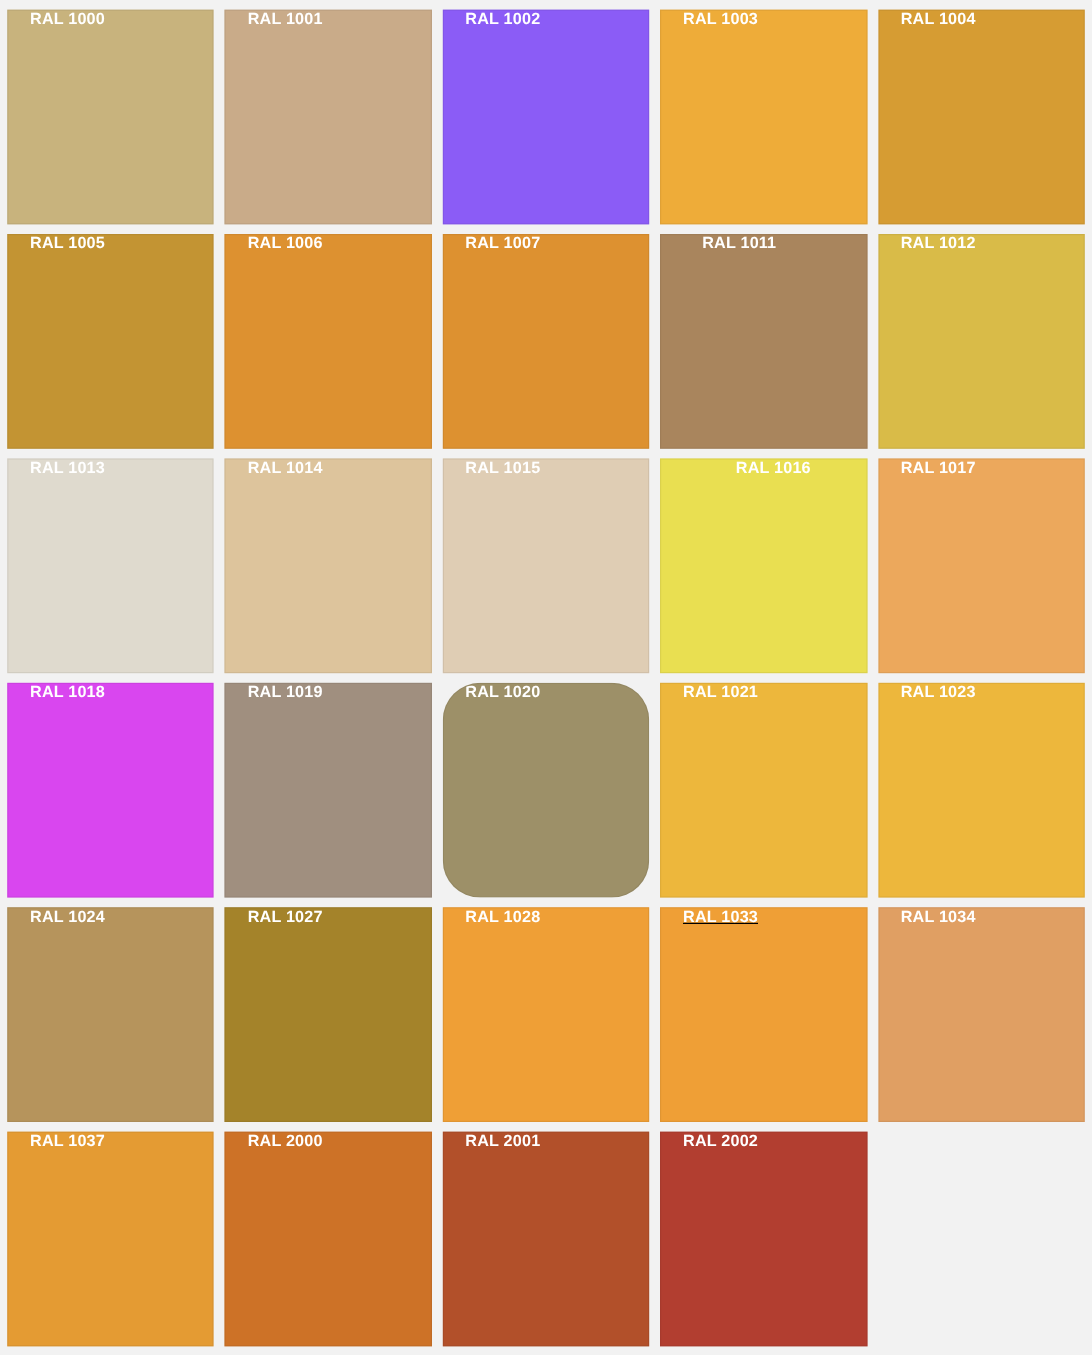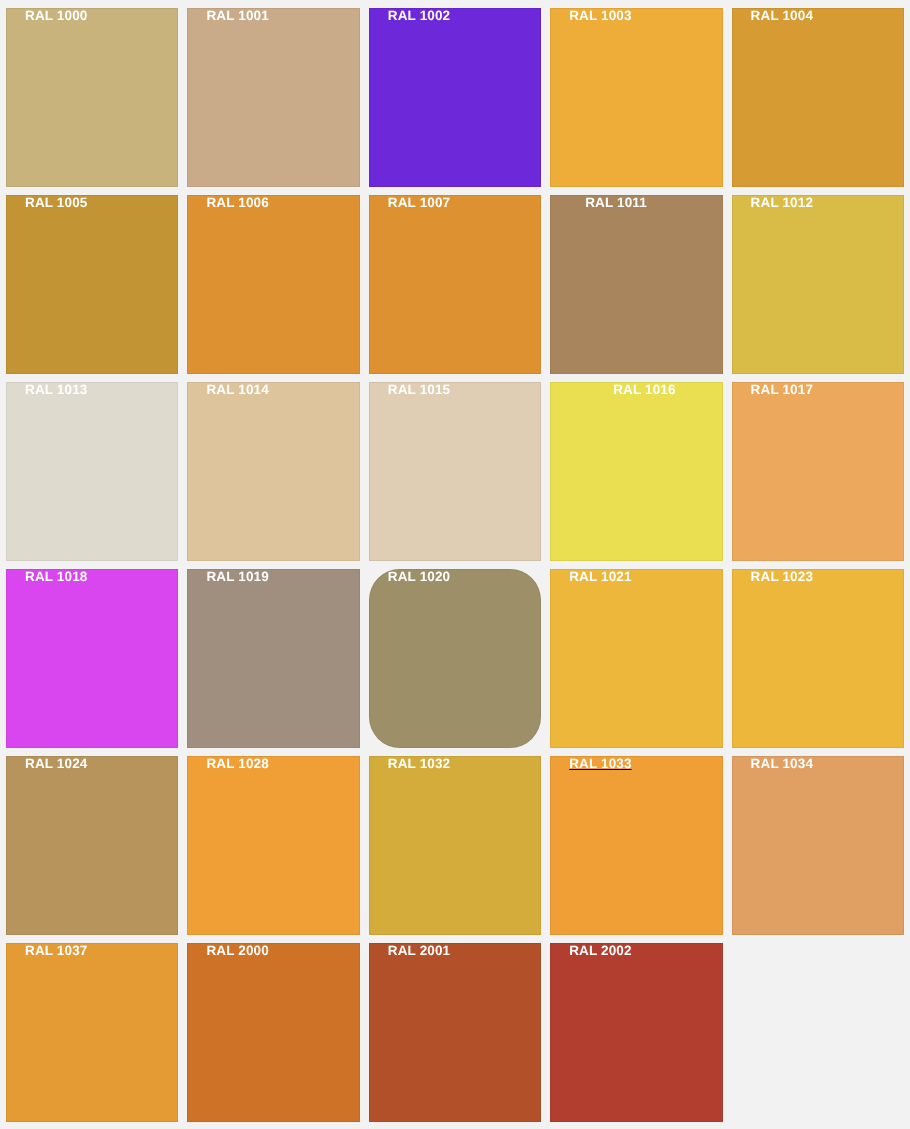--- a/index.html
+++ b/index.html
@@ -44,21 +44,21 @@
 </head>
 <body>
 
 <main id="swatch-grid">
     <div class="swatch" style="background-color: rgb(200, 179, 125);">
       <span class="swatch-label">RAL 1000</span>
     </div>
     <div class="swatch" style="background-color: rgb(201, 171, 137);">
       <span class="swatch-label">RAL 1001</span>
     </div>
-    <div class="swatch" style="background-color: #6d28d9;">
+    <div class="swatch" style="background-color: #8b5cf6;">
       <span class="swatch-label">RAL 1002</span>
     </div>
     <div class="swatch" style="background-color: rgb(238, 172, 57);">
       <span class="swatch-label">RAL 1003</span>
     </div>
     <div class="swatch" style="background-color: rgb(214, 156, 51);">
       <span class="swatch-label">RAL 1004</span>
     </div>
     <div class="swatch" style="background-color: rgb(195, 148, 51);">
       <span class="swatch-label">RAL 1005</span>
@@ -101,25 +101,25 @@
     </div>
     <div class="swatch" style="background-color: rgb(237, 183, 60);">
       <span class="swatch-label">RAL 1021</span>
     </div>
     <div class="swatch" style="background-color: rgb(237, 183, 60);">
       <span class="swatch-label">RAL 1023</span>
     </div>
     <div class="swatch" style="background-color: rgb(182, 148, 92);">
       <span class="swatch-label">RAL 1024</span>
     </div>
+    <div class="swatch" style="background-color: rgb(164, 131, 42);">
+      <span class="swatch-label">RAL 1027</span>
+    </div>
     <div class="swatch" style="background-color: rgb(239, 159, 54);">
       <span class="swatch-label">RAL 1028</span>
-    </div>
-    <div class="swatch" style="background-color: rgb(212, 172, 59);">
-      <span class="swatch-label">RAL 1032</span>
     </div>
     <div class="swatch" style="background-color: rgb(239, 159, 54); text-decoration: underline;">
       <span class="swatch-label">RAL 1033</span>
     </div>
     <div class="swatch" style="background-color: rgb(224, 159, 99);">
       <span class="swatch-label">RAL 1034</span>
     </div>
     <div class="swatch" style="background-color: rgb(228, 155, 51);">
       <span class="swatch-label">RAL 1037</span>
     </div>

